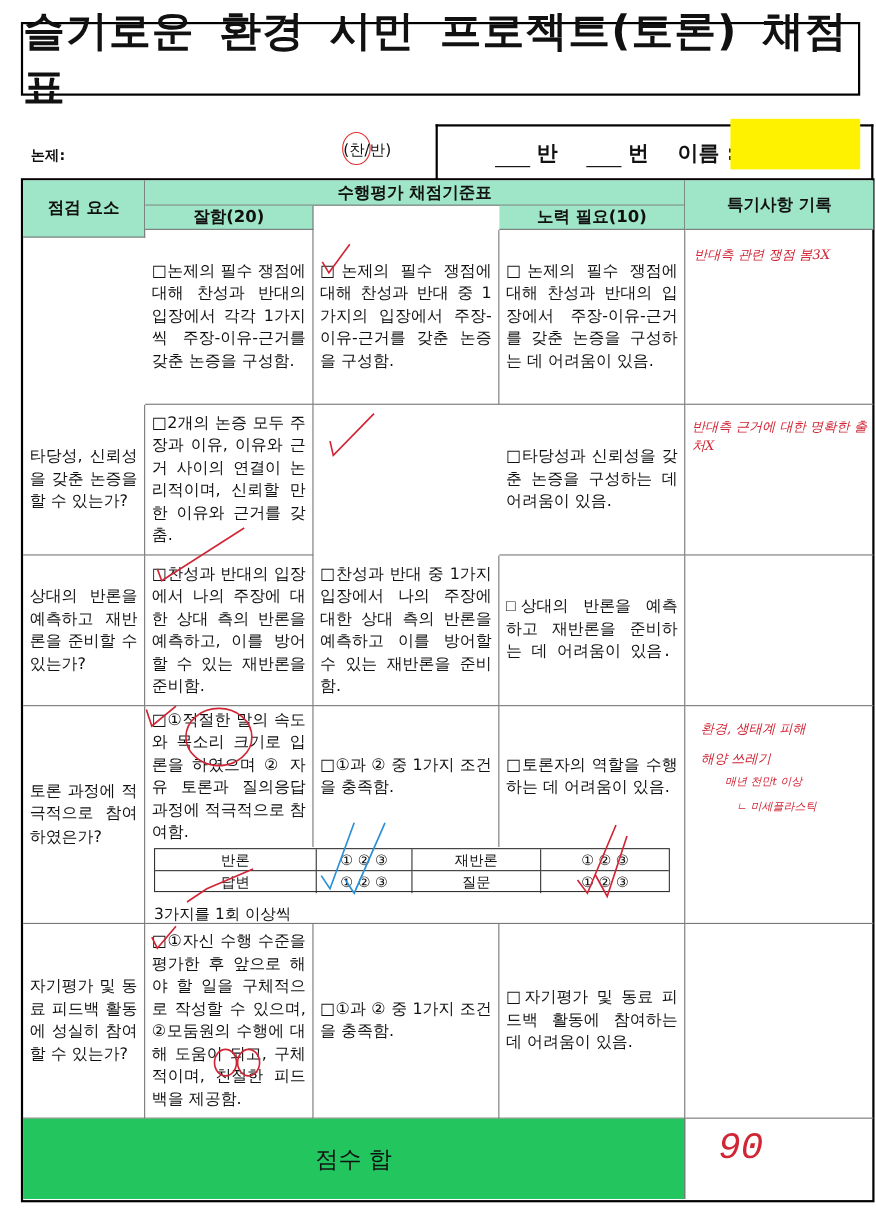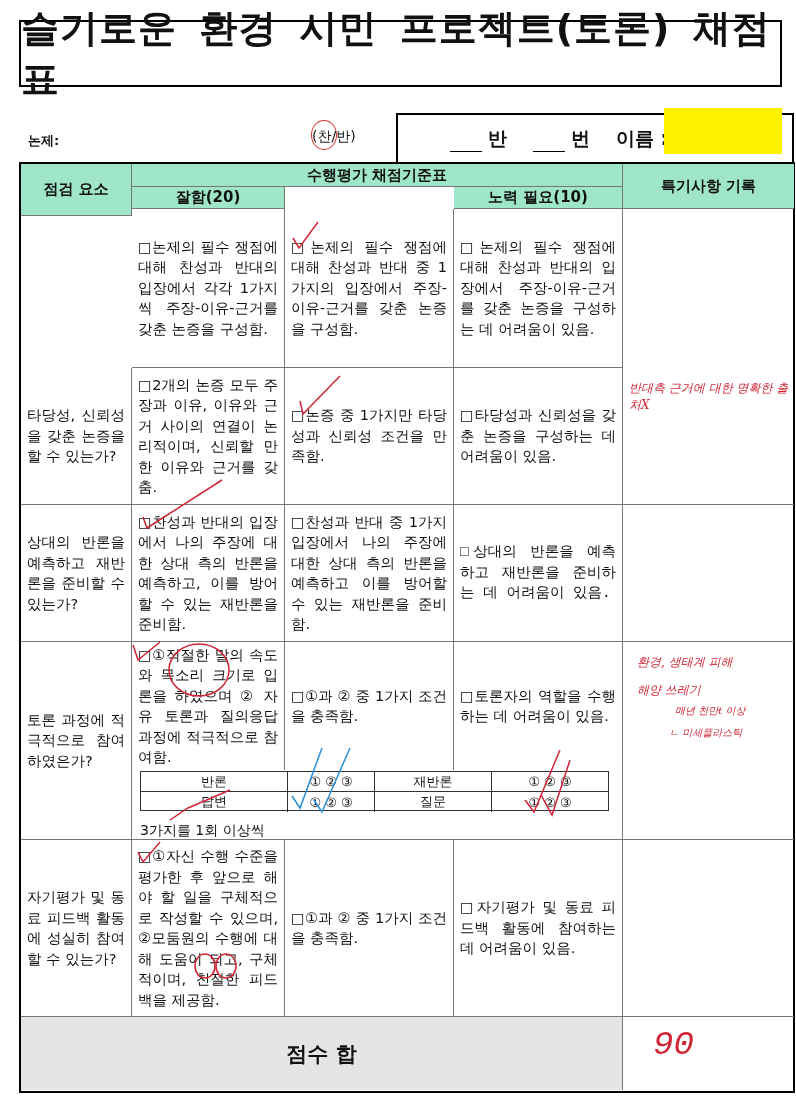--- a/index.html
+++ b/index.html
@@ -21,21 +21,21 @@
 
   .grid { position: absolute; left: 19px; top: 162px; width: 776px; height: 931px; border: 2.5px solid #000; }
   .cell { position: absolute; border-right: 1px solid #777; border-bottom: 1px solid #777; }
   .hdr { background: #9fe5c8; font-weight: bold; font-size: 15px; display: flex; align-items: center; justify-content: center; }
   .body-txt { font-size: 14.5px; line-height: 20.5px; text-align: justify; padding: 0 6px; display: flex; align-items: center; }
   .body-txt span { display: block; width: 100%; }
   .hand { position: absolute; font-family: "DejaVu Serif", serif; color: #d02535; font-size: 12px; font-style: italic; }
   .inner { position: absolute; left: 140px; top: 771px; width: 469px; height: 40px; border: 1px solid #333; }
   .inner .ic { position: absolute; border-right: 1px solid #333; border-bottom: 1px solid #333;
                font-family: "DejaVu Serif", serif; font-size: 13px; display: flex; align-items: center; justify-content: center; height: 20px; }
-  .total { position: absolute; background: #e5e5e5; font-weight: bold; font-size: 21px; display: flex; align-items: center; justify-content: center; }
+  .total { position: absolute; background: #22c55e; font-weight: normal; font-size: 21px; display: flex; align-items: center; justify-content: center; }
   .score { position: absolute; font-family: Liberation Mono, monospace; color: #d02535; font-size: 34px; font-style: italic; }
 </style>
 </head>
 <body>
 
 <div class="title-box">
   <h1>슬기로운 환경 시민 프로젝트(토론) 채점표</h1>
 </div>
 
 <div class="topic-label">논제:</div>
@@ -67,29 +67,29 @@
 
   <div class="cell body-txt" style="left:111px;top:45px;width:153px;height:159px;">
       <span>□논제의 필수 쟁점에 대해 찬성과 반대의 입장에서 각각 1가지씩 주장-이유-근거를 갖춘 논증을 구성함.</span>
     </div>
   <div class="cell body-txt" style="left:264px;top:45px;width:169px;height:159px;">
       <span>□논제의 필수 쟁점에 대해 찬성과 반대 중 1가지의 입장에서 주장-이유-근거를 갖춘 논증을 구성함.</span>
     </div>
   <div class="cell body-txt" style="left:433px;top:45px;width:169px;height:159px;">
       <span>□논제의 필수 쟁점에 대해 찬성과 반대의 입장에서 주장-이유-근거를 갖춘 논증을 구성하는 데 어려움이 있음.</span>
     </div>
+  <div class="cell" style="left:602px;top:45px;width:171px;height:159px;border-right:none;">
+    <div class="hand" style="left:8px;top:14px;">반대측 관련 쟁점 봄3X</div>
+  </div>
 
   <div class="cell body-txt" style="left:0;top:204px;width:111px;height:137px;">
       <span>타당성, 신뢰성을 갖춘 논증을 할 수 있는가?</span>
     </div>
   <div class="cell body-txt" style="left:111px;top:204px;width:153px;height:137px;align-items:center;">
       <span>□2개의 논증 모두 주장과 이유, 이유와 근거 사이의 연결이 논리적이며, 신뢰할 만한 이유와 근거를 갖춤.</span>
-    </div>
-  <div class="cell body-txt" style="left:264px;top:204px;width:169px;height:137px;">
-      <span>□논증 중 1가지만 타당성과 신뢰성 조건을 만족함.</span>
     </div>
   <div class="cell body-txt" style="left:433px;top:204px;width:169px;height:137px;">
       <span>□타당성과 신뢰성을 갖춘 논증을 구성하는 데 어려움이 있음.</span>
     </div>
   <div class="cell" style="left:602px;top:204px;width:171px;height:137px;border-right:none;">
     <div class="hand" style="left:6px;top:12px;width:160px;">반대측 근거에 대한 명확한 출처X</div>
   </div>
 
   <div class="cell body-txt" style="left:0;top:341px;width:111px;height:137px;">
       <span>상대의 반론을 예측하고 재반론을 준비할 수 있는가?</span>
@@ -116,21 +116,21 @@
     </div>
   <div class="cell body-txt" style="left:433px;top:478px;width:169px;height:128px;border-bottom:none;">
       <span>□토론자의 역할을 수행하는 데 어려움이 있음.</span>
     </div>
   <div class="cell" style="left:111px;top:606px;width:491px;height:70px;">
     <div style="position:absolute;left:8px;top:52px;font-size:14px;">3가지를 1회 이상씩</div>
   </div>
   <div class="cell" style="left:602px;top:478px;width:171px;height:198px;border-right:none;">
     <div class="hand" style="left:14px;top:12px;">환경, 생태계 피해</div>
     <div class="hand" style="left:14px;top:40px;">해양 쓰레기</div>
-    <div class="hand" style="left:36px;top:62px;font-size:10px;margin-left:16px;">매년 천만t 이상</div>
+    <div class="hand" style="left:36px;top:62px;font-size:10px;">매년 천만t 이상</div>
     <div class="hand" style="left:46px;top:84px;font-size:10px;">ㄴ 미세플라스틱</div>
   </div>
 
   <div class="cell body-txt" style="left:0;top:676px;width:111px;height:177px;">
       <span>자기평가 및 동료 피드백 활동에 성실히 참여할 수 있는가?</span>
     </div>
   <div class="cell body-txt" style="left:111px;top:676px;width:153px;height:177px;">
       <span>□①자신 수행 수준을 평가한 후 앞으로 해야 할 일을 구체적으로 작성할 수 있으며, ②모둠원의 수행에 대해 도움이 되고, 구체적이며, 친절한 피드백을 제공함.</span>
     </div>
   <div class="cell body-txt" style="left:264px;top:676px;width:169px;height:177px;">

